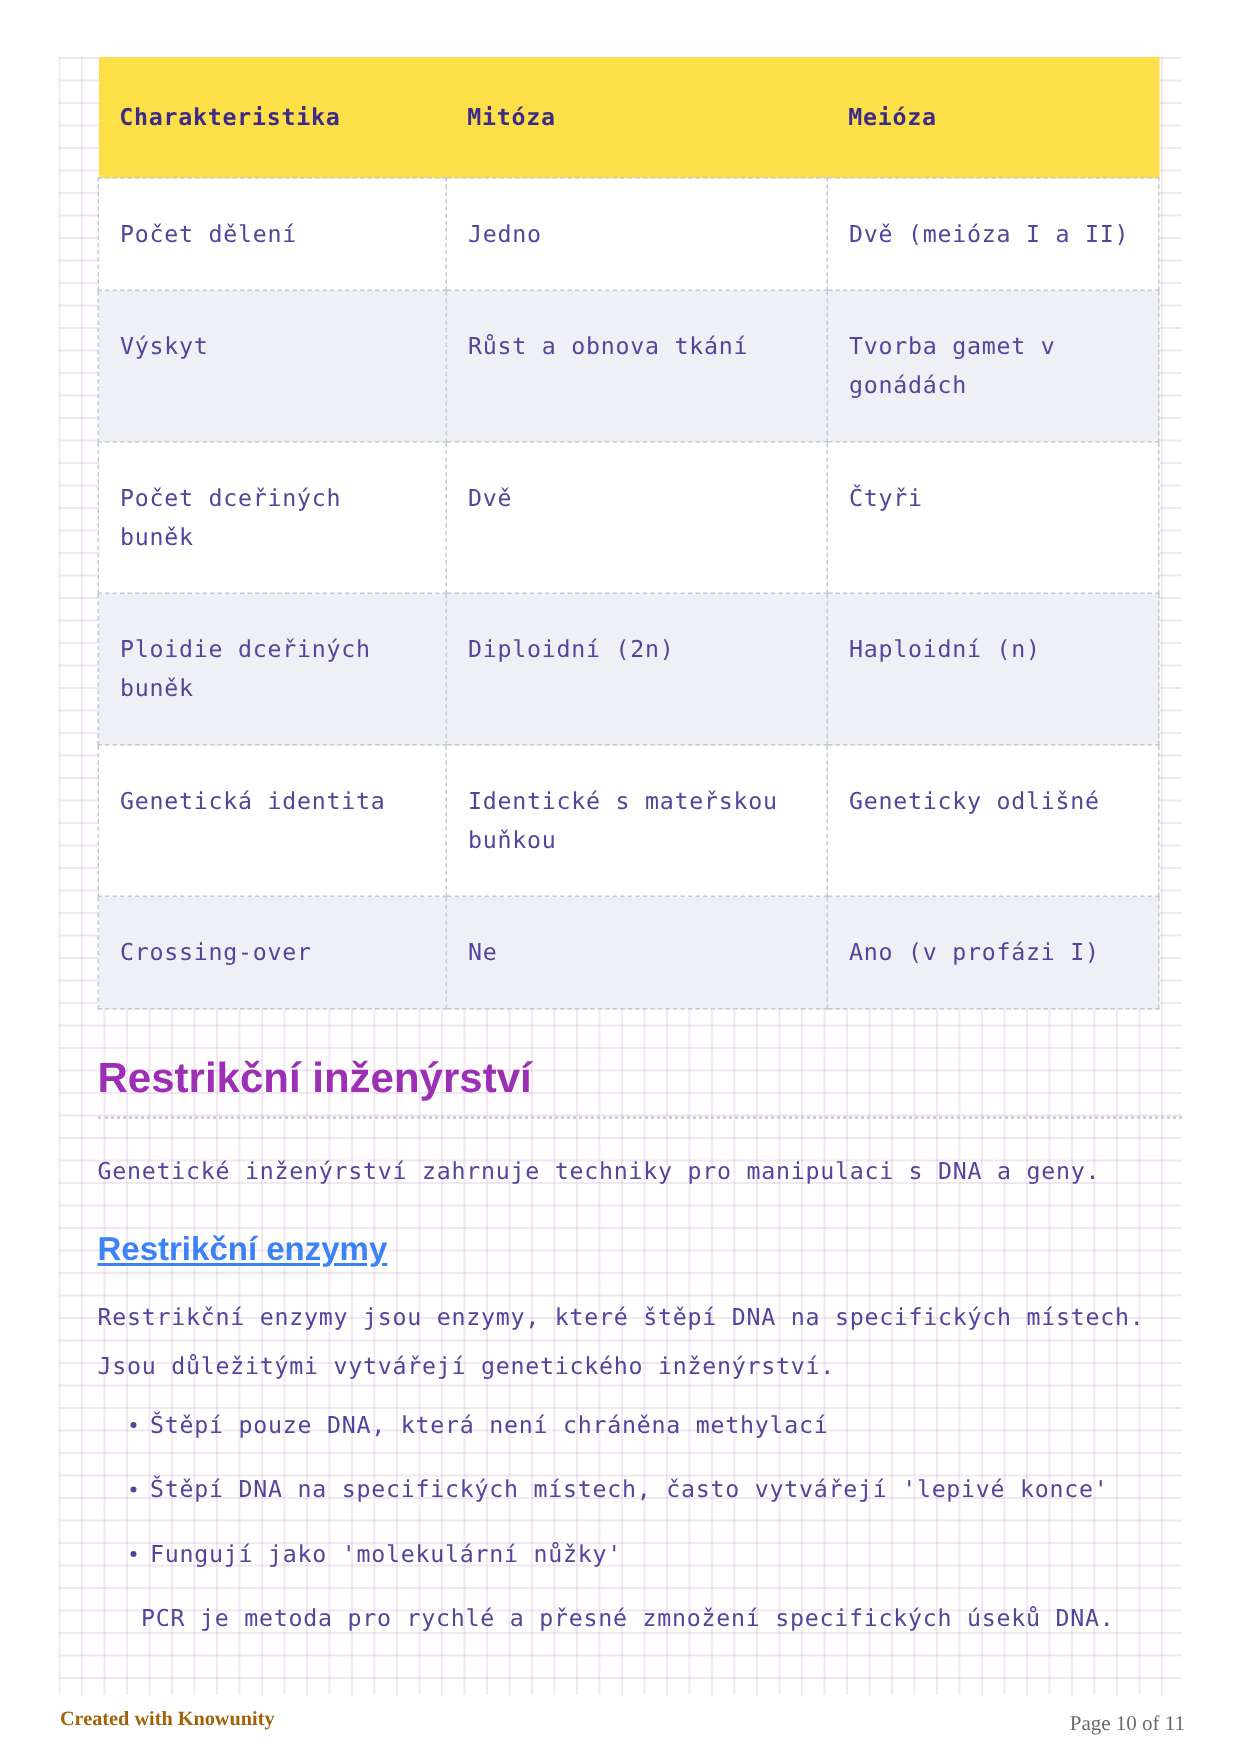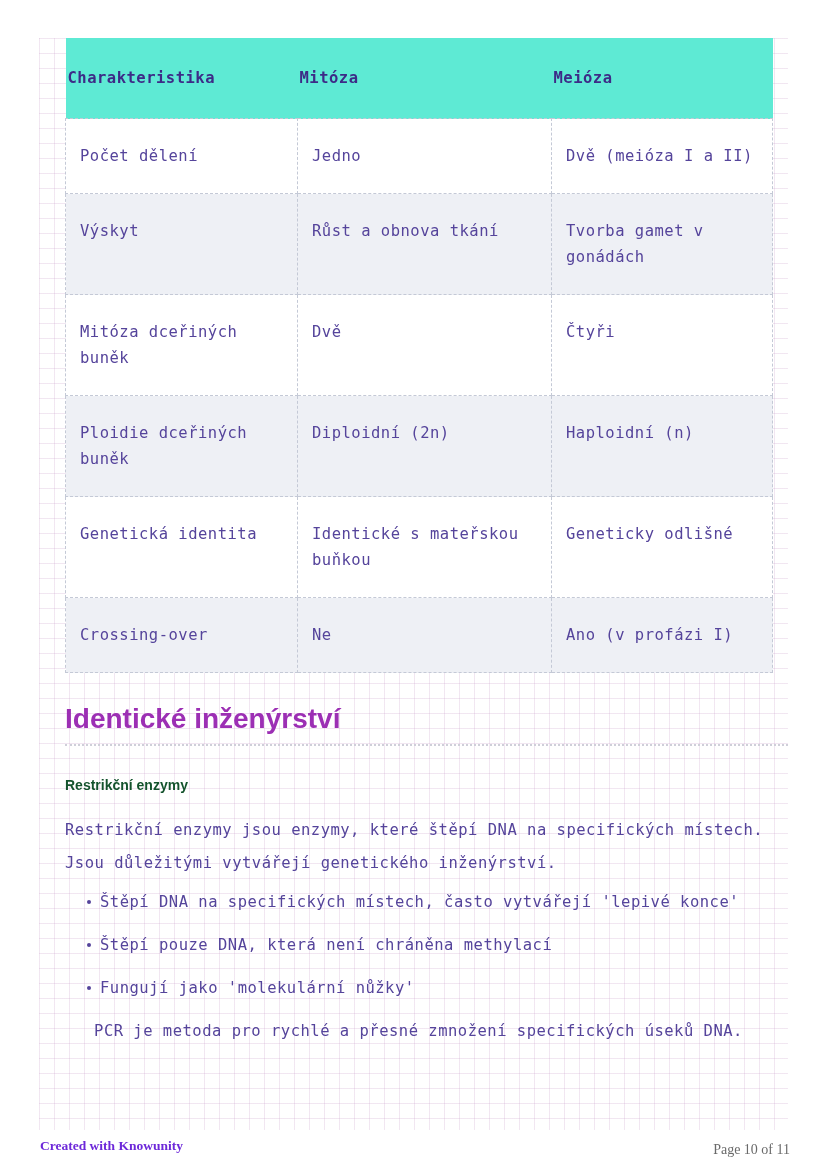--- a/index.html
+++ b/index.html
@@ -16,38 +16,38 @@
   }
 
   .content { position:absolute; left:65px; top:38px; width:707px; }
 
   
   table.cmp {
     border-collapse:collapse; width:707px; table-layout:fixed;
     font-family:"DejaVu Sans Mono", monospace; font-size:15.5px; letter-spacing:0.5px;
   }
   table.cmp thead td {
-    background:#5eead4; color:#3d2b87; font-weight:bold;
-    padding:27px 2px; border:none; line-height:26px; vertical-align:top;
+    background:#fde047; color:#3d2b87; font-weight:bold;
+    padding:27px 14px; border:none; line-height:26px; vertical-align:top;
   }
   table.cmp tbody td {
     border:1px dashed #c4c9d6; padding:24px 14px; color:#55449b;
     line-height:26px; vertical-align:top; background:#ffffff;
   }
   table.cmp tbody tr:nth-child(even) td { background:#eef0f5; }
   .w1 { width:232px; } .w2 { width:254px; } .w3 { width:221px; }
 
   h1.sec {
     margin:30px -16px 0 0; font-family:"Liberation Sans","DejaVu Sans",sans-serif;
     font-weight:bold; font-size:28px; color:#9c2fb4;
     padding-bottom:9px; border-bottom:2px dotted #cfcfd9;
   }
   h2.sub {
     margin:24px 0 0; font-family:"Liberation Sans","DejaVu Sans",sans-serif;
-    font-weight:bold; font-size:14px; color:#14532d; line-height:30px;
+    font-weight:bold; font-size:22px; color:#3b82f6; line-height:30px;text-decoration:underline;
   }
   p.mono {
     margin:22px 0 0; font-size:15.5px; letter-spacing:0.5px;
     color:#55449b; line-height:26px;
   }
   p.mono.wide { margin-top:14px; line-height:33px; }
   ul.bullets { margin:9px 0 0; list-style:none; }
   ul.bullets li {
     position:relative; padding-left:35px; margin-bottom:17px;
     font-size:15.5px; letter-spacing:0.5px; color:#55449b; line-height:26px;
@@ -55,21 +55,21 @@
   ul.bullets li .dot {
     position:absolute; left:22px; top:11px; width:4px; height:4px;
     border-radius:50%; background:#55449b;
   }
   h2.sub.pcr { margin-top:18px; }
   p.mono.pcr { margin-top:14px;text-align:center; }
 
   .footer-left {
     position:absolute; left:40px; top:1138px;
     font-family:"Liberation Serif","DejaVu Serif",serif; font-weight:bold;
-    font-size:13.5px; color:#6d28d9;
+    font-size:13.5px; color:#a16207;
   }
   .footer-right {
     position:absolute; right:38px; top:1142px;
     font-family:"Liberation Serif","DejaVu Serif",serif;
     font-size:14px; color:#6a6a6a;
   }
 </style>
 </head>
 <body>
 
@@ -90,21 +90,21 @@
         <td>Počet dělení</td>
         <td>Jedno</td>
         <td>Dvě (meióza I a II)</td>
       </tr>
       <tr>
         <td>Výskyt</td>
         <td>Růst a obnova tkání</td>
         <td>Tvorba gamet v gonádách</td>
       </tr>
       <tr>
-        <td>Mitóza dceřiných buněk</td>
+        <td>Počet dceřiných buněk</td>
         <td>Dvě</td>
         <td>Čtyři</td>
       </tr>
       <tr>
         <td>Ploidie dceřiných buněk</td>
         <td>Diploidní (2n)</td>
         <td>Haploidní (n)</td>
       </tr>
       <tr>
         <td>Genetická identita</td>
@@ -112,35 +112,36 @@
         <td>Geneticky odlišné</td>
       </tr>
       <tr>
         <td>Crossing-over</td>
         <td>Ne</td>
         <td>Ano (v profázi I)</td>
       </tr>
     </tbody>
   </table>
 
-  <h1 class="sec">Identické inženýrství</h1>
+  <h1 class="sec">Restrikční inženýrství</h1>
 
+  <p class="mono">Genetické inženýrství zahrnuje techniky pro manipulaci s DNA a geny.</p>
 
   <h2 class="sub">Restrikční enzymy</h2>
 
   <p class="mono wide">Restrikční enzymy jsou enzymy, které štěpí DNA na specifických místech. Jsou důležitými vytvářejí genetického inženýrství.</p>
 
   <ul class="bullets">
     <li>
       <span class="dot"></span>
-      <span>Štěpí DNA na specifických místech, často vytvářejí 'lepivé konce'</span>
+      <span>Štěpí pouze DNA, která není chráněna methylací</span>
     </li>
     <li>
       <span class="dot"></span>
-      <span>Štěpí pouze DNA, která není chráněna methylací</span>
+      <span>Štěpí DNA na specifických místech, často vytvářejí 'lepivé konce'</span>
     </li>
     <li>
       <span class="dot"></span>
       <span>Fungují jako 'molekulární nůžky'</span>
     </li>
   </ul>
 
 
   <p class="mono pcr">PCR je metoda pro rychlé a přesné zmnožení specifických úseků DNA.</p>
 

